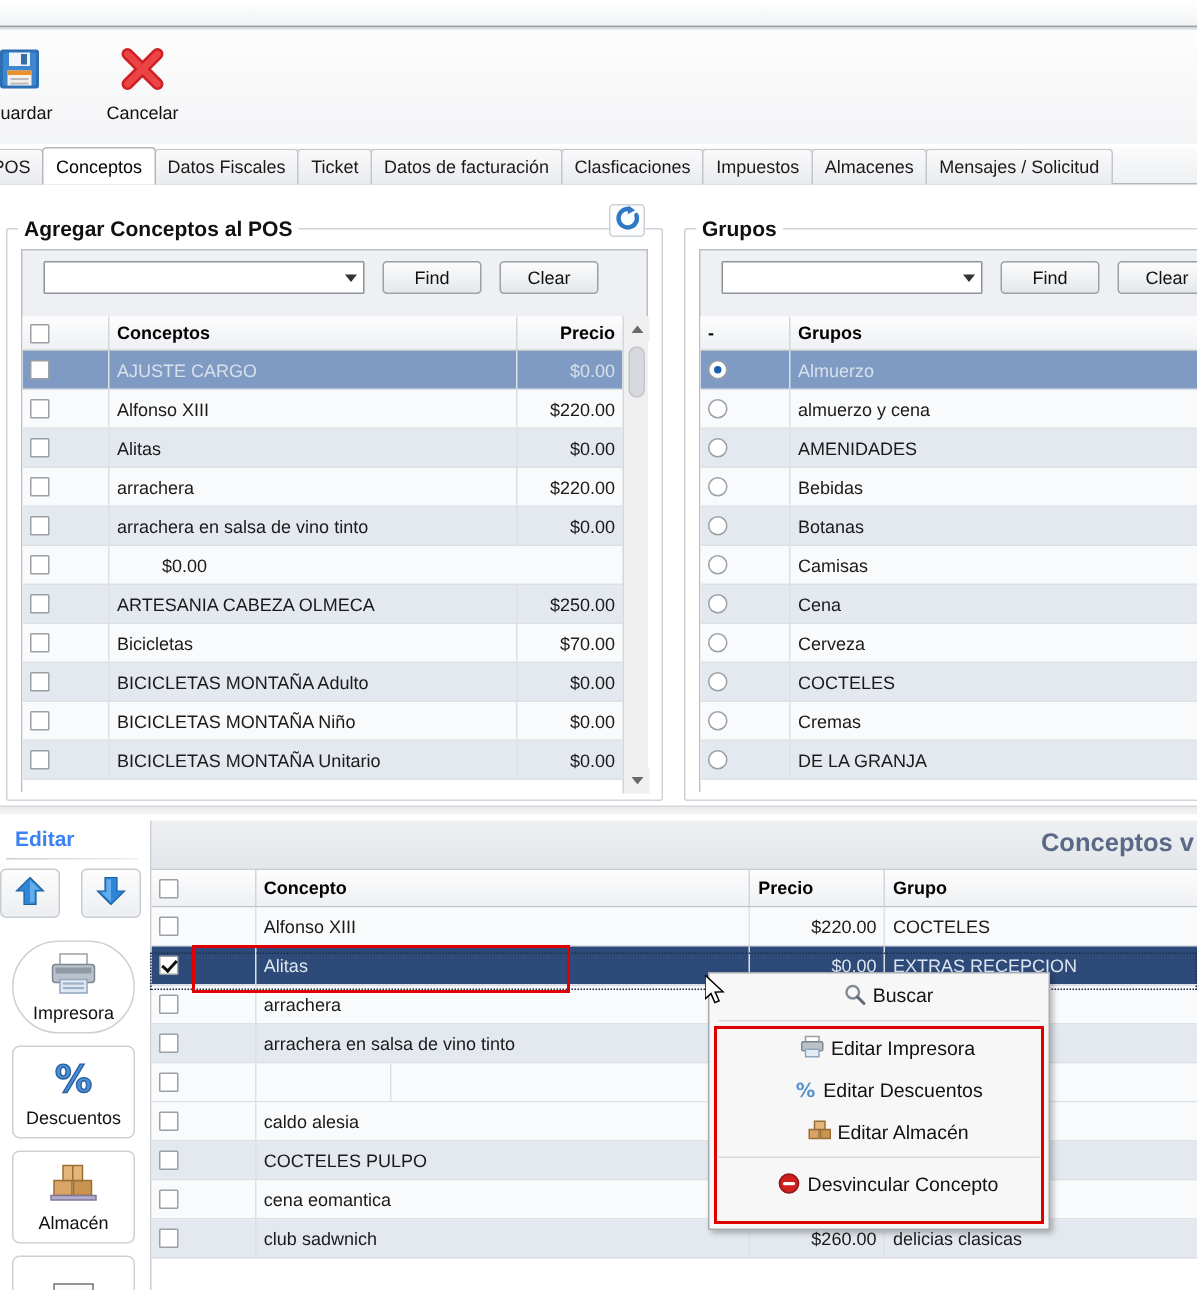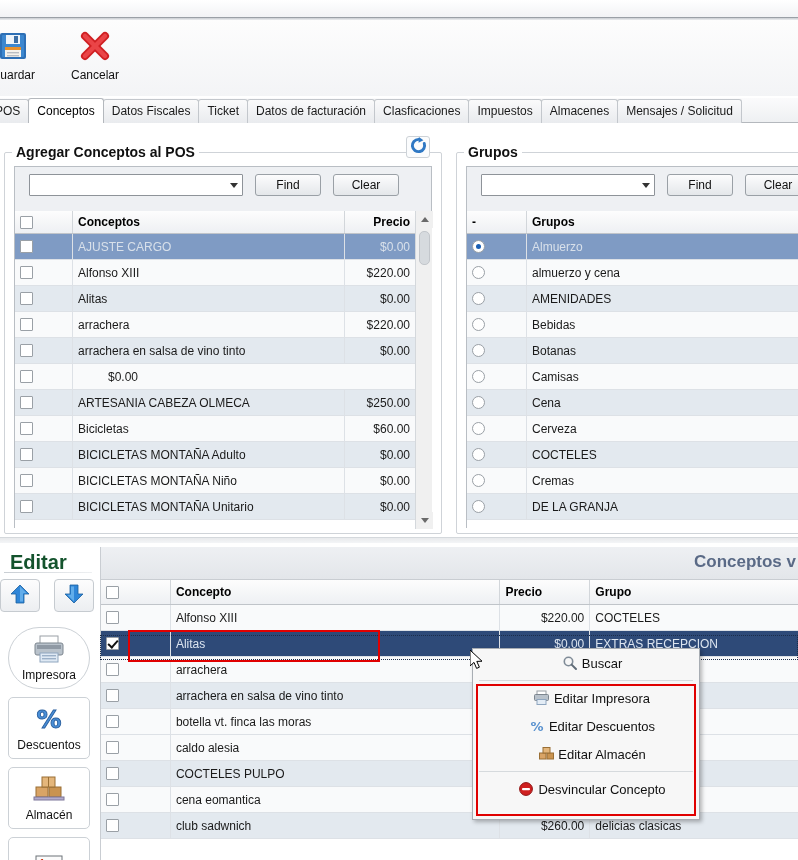--- a/index.html
+++ b/index.html
@@ -154,21 +154,21 @@
   .bottom-sep {
     position: absolute; left: 0; top: 537px; width: 798px; height: 6px;
     background: linear-gradient(#e8eaec, #f4f5f7);
     border-top: 1px solid #d4d8dc;
   }
   .editar-panel {
     position: absolute; left: 0; top: 547px; width: 98px; height: 313px;
   }
   .editar-title {
     position: absolute; left: 10px; top: 4px;
-    font-weight: bold; font-size: 20px; color: #14532d;
+    font-weight: bold; font-size: 14px; color: #3b82f6;
   }
   .editar-rule {
     position: absolute; left: 4px; top: 25px; width: 88px; height: 1px;
     background: linear-gradient(to right, #c9ced3, #eef0f2);
   }
   .arrow-btn {
     position: absolute; width: 40px; height: 33px;
     border: 1px solid #c6cbd0; border-radius: 4px;
     background: linear-gradient(#fdfdfd, #eceef1);
     display: flex; align-items: center; justify-content: center;
@@ -352,21 +352,21 @@
               <span class="cb"></span>
             </div>
             <div class="cell" style="width:272px">ARTESANIA CABEZA OLMECA</div>
             <div class="cell right" style="width:70px;border-right:none">$250.00</div>
           </div>
           <div class="grid-row odd">
             <div class="cell" style="width:58px">
               <span class="cb"></span>
             </div>
             <div class="cell" style="width:272px">Bicicletas</div>
-            <div class="cell right" style="width:70px;border-right:none">$60.00</div>
+            <div class="cell right" style="width:70px;border-right:none">$70.00</div>
           </div>
           <div class="grid-row alt">
             <div class="cell" style="width:58px">
               <span class="cb"></span>
             </div>
             <div class="cell" style="width:272px">BICICLETAS MONTAÑA Adulto</div>
             <div class="cell right" style="width:70px;border-right:none">$0.00</div>
           </div>
           <div class="grid-row odd">
             <div class="cell" style="width:58px">
@@ -601,21 +601,20 @@
             <span class="cb"></span>
           </div>
           <div class="cell" style="width:330px">arrachera en salsa de vino tinto</div>
           <div class="cell right" style="width:90px"></div>
           <div class="cell" style="width:208px;border-right:none"></div>
         </div>
         <div class="grid-row odd">
           <div class="cell" style="width:70px">
             <span class="cb"></span>
           </div>
-          <div class="cell" style="width:330px">botella vt. finca las moras</div>
           <div class="cell right" style="width:90px"></div>
           <div class="cell" style="width:208px;border-right:none"></div>
         </div>
         <div class="grid-row odd">
           <div class="cell" style="width:70px">
             <span class="cb"></span>
           </div>
           <div class="cell" style="width:330px">caldo alesia</div>
           <div class="cell right" style="width:90px"></div>
           <div class="cell" style="width:208px;border-right:none"></div>

